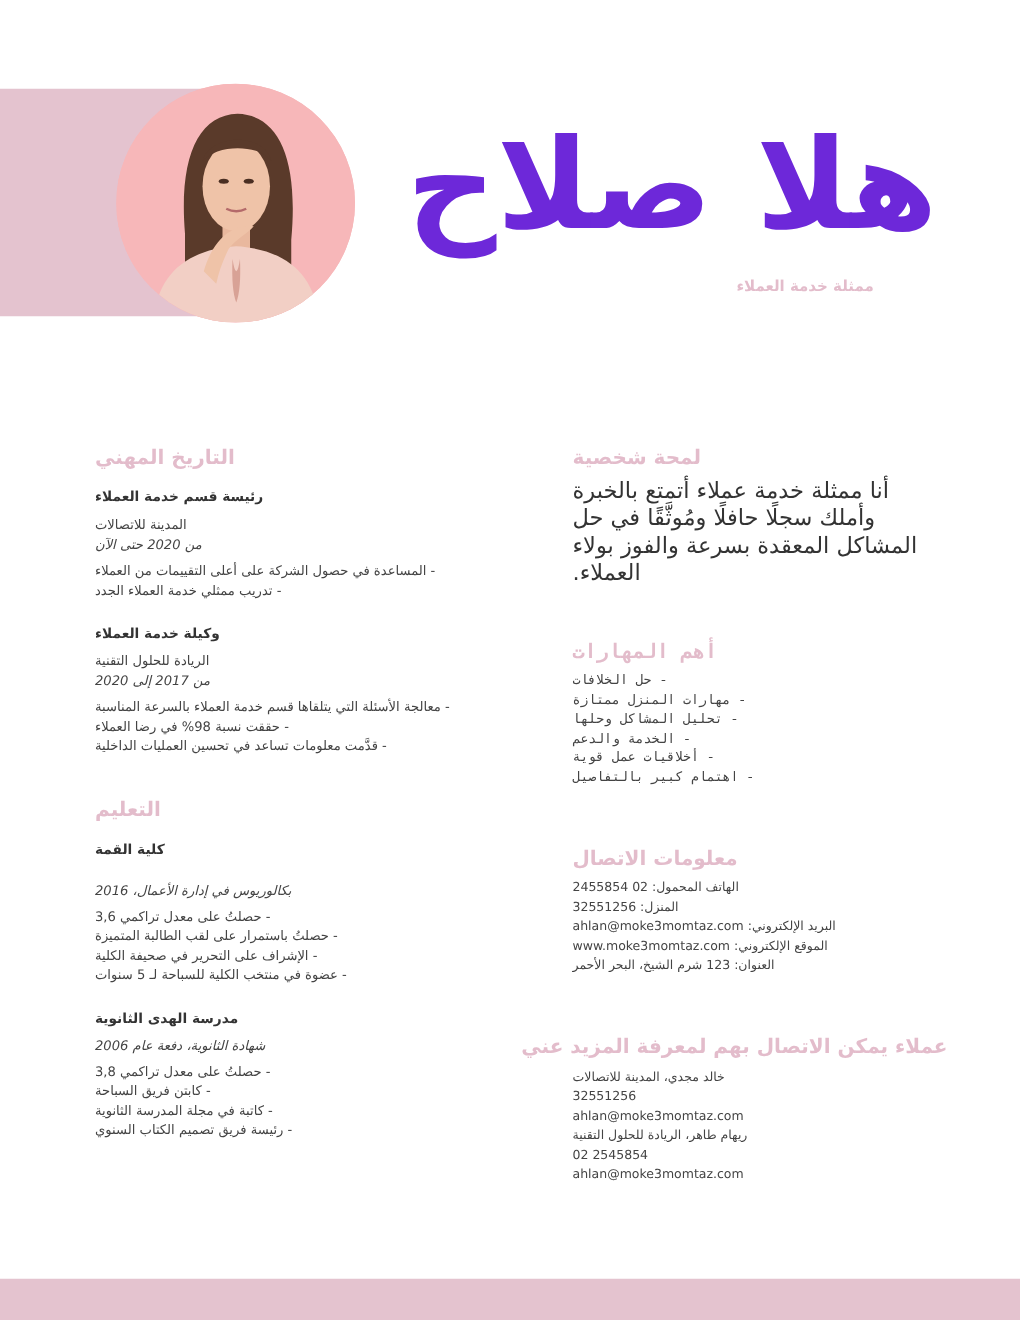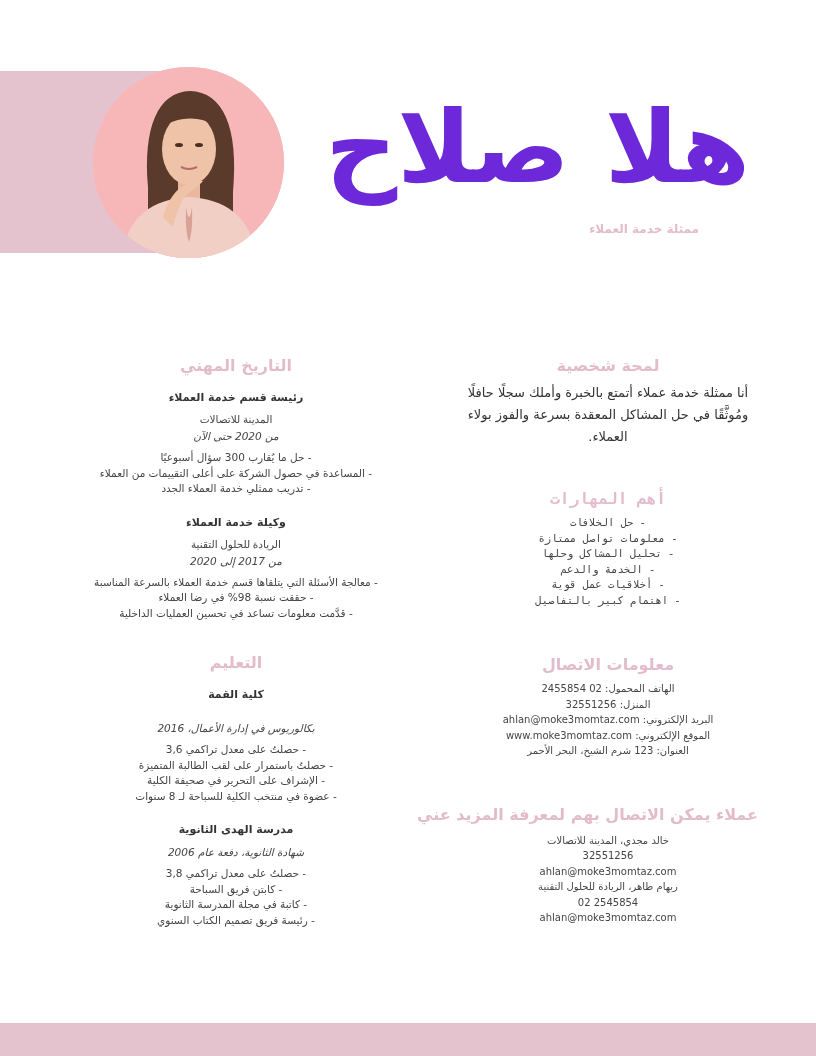--- a/index.html
+++ b/index.html
@@ -6,31 +6,31 @@
   html, body { width: 816px; height: 1056px; background: #ffffff; overflow: hidden; }
   body { position: relative; font-family: "DejaVu Sans", sans-serif; color: #444; }
 
   .top-band { position: absolute; left: 0; top: 71px; width: 170px; height: 182px; background: #e4c3cf; }
   .photo { position: absolute; left: 93px; top: 67px; width: 191px; height: 191px; border-radius: 50%; background: #f7b7b9; overflow: hidden; }
   .photo svg { width: 100%; height: 100%; display: block; }
 
   .name { position: absolute; right: 66px; top: 88px; font-family: "DejaVu Sans", sans-serif; font-weight: bold; font-size: 100px; line-height: 1.2; color: #6d28d9; direction: rtl; white-space: nowrap; letter-spacing: 0; }
   .subtitle { position: absolute; right: 117px; top: 222px; font-size: 12px; font-weight: bold; color: #e3bccb; direction: rtl; white-space: nowrap; }
 
-  .col { position: absolute; direction: rtl; text-align: center; }
+  .col { position: absolute; direction: rtl; text-align: left; }
   .col-right { right: 58px; top: 354px; width: 300px; }
   .col-left { right: 420px; top: 354px; width: 320px; }
 
   .section-title { font-size: 16px; font-weight: bold; color: #e3bccb; line-height: 24px; }
-  .profile-text { font-size: 13px; line-height: 22px; color: #333; margin-top: 4px; }
+  .profile-text { font-size: 18px; line-height: 22px; color: #333; margin-top: 4px; }
   .list { list-style: none; font-size: 10.5px; line-height: 15.5px; color: #444; }
   .list li::before { content: "- "; }
   .contact-line { font-size: 10px; line-height: 15.5px; color: #444; }
   .job-title { font-size: 11px; font-weight: bold; color: #333; line-height: 20px; }
-  .org { font-size: 10.5px; line-height: 16px; color: #444; margin-top: 4px; font-family: Liberation Serif, serif; }
+  .org { font-size: 10.5px; line-height: 16px; color: #444; margin-top: 4px; }
   .dates { font-size: 10.5px; line-height: 16px; color: #444; font-style: italic; }
   .bullets { margin-top: 6px; }
 
   .footer { position: absolute; left: 0; top: 1023px; width: 816px; height: 33px; background: #e4c3cf; }
 </style>
 </head>
 <body>
 
 <div class="top-band"></div>
 
@@ -56,21 +56,21 @@
 <div class="col col-right">
   <section>
     <h2 class="section-title">لمحة شخصية</h2>
     <p class="profile-text">أنا ممثلة خدمة عملاء أتمتع بالخبرة وأملك سجلًا حافلًا ومُوثَّقًا في حل المشاكل المعقدة بسرعة والفوز بولاء العملاء.</p>
   </section>
 
   <section style="margin-top:40px;font-family:Liberation Mono, monospace;">
     <h2 class="section-title">أهم المهارات</h2>
     <ul class="list" style="margin-top:4px;">
       <li>حل الخلافات</li>
-      <li>معلومات تواصل ممتازة</li>
+      <li>مهارات المنزل ممتازة</li>
       <li>تحليل المشاكل وحلها</li>
       <li>الخدمة والدعم</li>
       <li>أخلاقيات عمل قوية</li>
       <li>اهتمام كبير بالتفاصيل</li>
     </ul>
   </section>
 
   <section style="margin-top:44px;">
     <h2 class="section-title">معلومات الاتصال</h2>
     <div style="margin-top:4px;">
@@ -97,21 +97,20 @@
 
 <div class="col col-left">
   <section>
     <h2 class="section-title">التاريخ المهني</h2>
 
     <div style="margin-top:10px;">
       <h3 class="job-title">رئيسة قسم خدمة العملاء</h3>
       <div class="org">المدينة للاتصالات</div>
       <div class="dates">من 2020 حتى الآن</div>
       <ul class="list bullets">
-        <li>حل ما يُقارب 300 سؤال أسبوعيًا</li>
         <li>المساعدة في حصول الشركة على أعلى التقييمات من العملاء</li>
         <li>تدريب ممثلي خدمة العملاء الجدد</li>
       </ul>
     </div>
 
     <div style="margin-top:16px;">
       <h3 class="job-title">وكيلة خدمة العملاء</h3>
       <div class="org">الريادة للحلول التقنية</div>
       <div class="dates">من 2017 إلى 2020</div>
       <ul class="list bullets">
@@ -125,21 +124,21 @@
   <section style="margin-top:30px;">
     <h2 class="section-title">التعليم</h2>
 
     <div style="margin-top:10px;">
       <h3 class="job-title">كلية القمة</h3>
       <div class="dates" style="margin-top:15px;">بكالوريوس في إدارة الأعمال، 2016</div>
       <ul class="list bullets">
         <li>حصلتُ على معدل تراكمي 3,6</li>
         <li>حصلتُ باستمرار على لقب الطالبة المتميزة</li>
         <li>الإشراف على التحرير في صحيفة الكلية</li>
-        <li>عضوة في منتخب الكلية للسباحة لـ 8 سنوات</li>
+        <li>عضوة في منتخب الكلية للسباحة لـ 5 سنوات</li>
       </ul>
     </div>
 
     <div style="margin-top:16px;">
       <h3 class="job-title">مدرسة الهدى الثانوية</h3>
       <div class="dates" style="margin-top:4px;">شهادة الثانوية، دفعة عام 2006</div>
       <ul class="list bullets">
         <li>حصلتُ على معدل تراكمي 3,8</li>
         <li>كابتن فريق السباحة</li>
         <li>كاتبة في مجلة المدرسة الثانوية</li>

